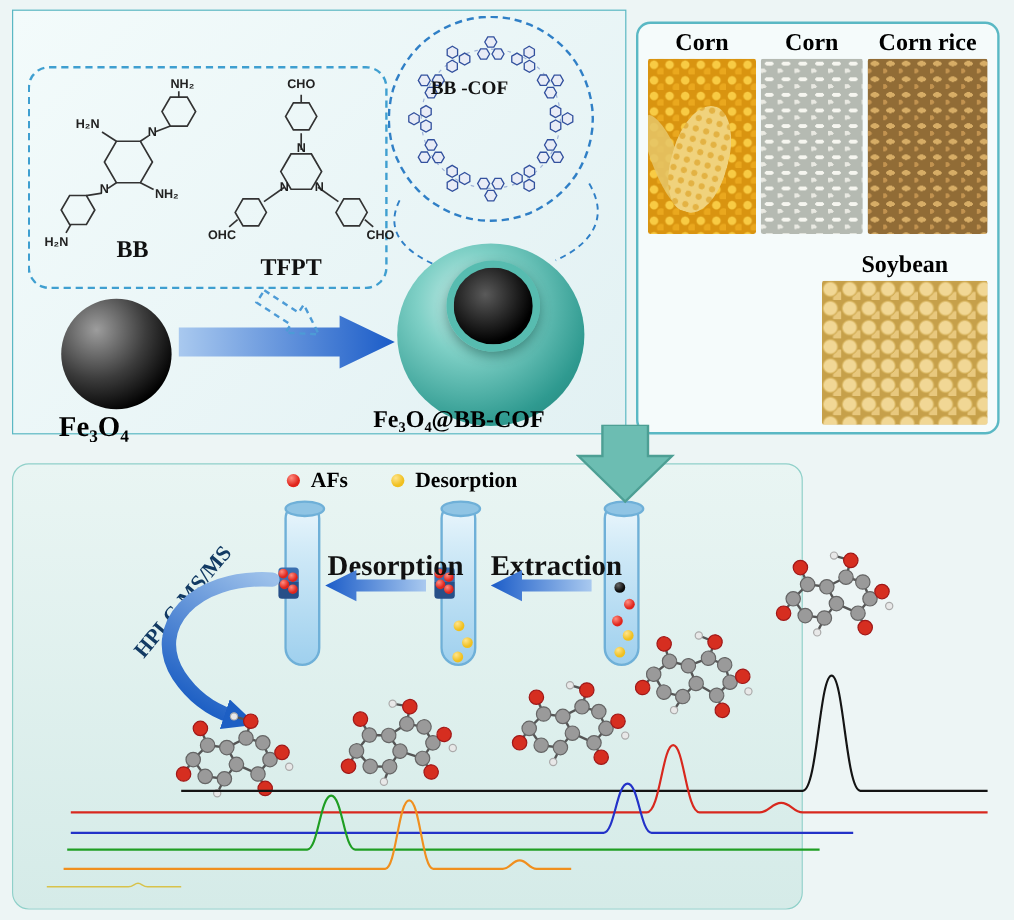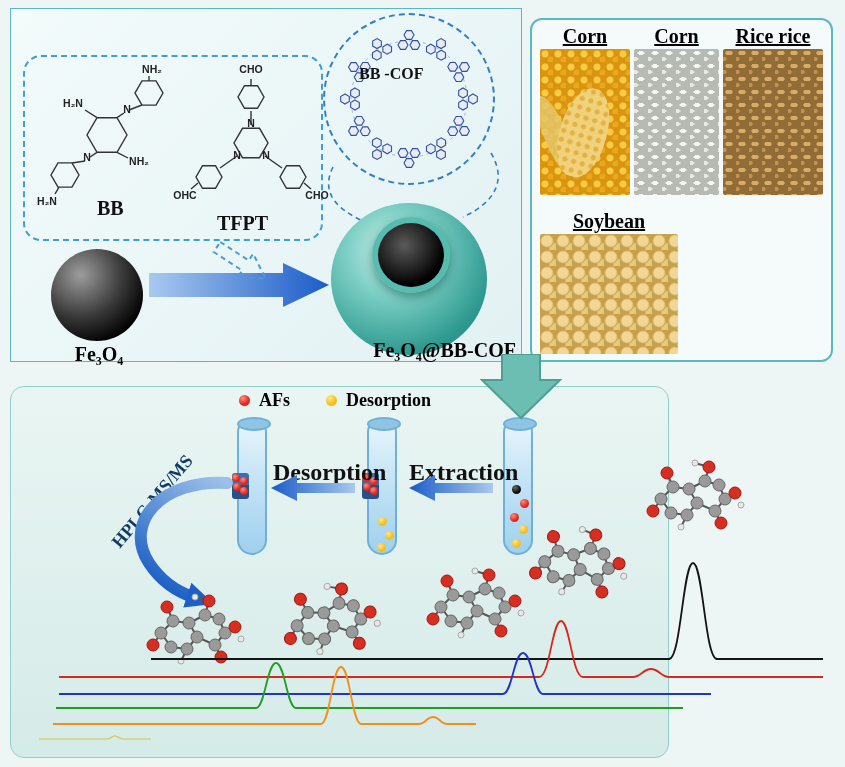--- a/index.html
+++ b/index.html
@@ -16,34 +16,34 @@
   .struct { position:absolute; }
   .struct text { font-family:"Liberation Sans",sans-serif; font-size:10.5px; font-weight:600; fill:#222; }
   .struct polygon, .struct line { stroke:#333; stroke-width:1.4; fill:none; }
 
   .cof-circle { position:absolute; left:312px; top:4px; width:172px; height:172px;
     border:2px dashed #2f7fc6; border-radius:50%; }
   .cof-label { position:absolute; left:34px; top:50px; font-size:16px; font-weight:bold; color:#111; }
 
   .sphere-fe { position:absolute; left:40px; top:240px; width:92px; height:92px; border-radius:50%;
     background:radial-gradient(circle at 32% 28%, #9d9d9d, #3c3c3c 45%, #000 78%); }
-  .lbl-fe { position:absolute; left:38px; top:334px; width:100px; text-align:center; font-size:20px; font-weight:bold; }
+  .lbl-fe { position:absolute; left:38px; top:334px; width:100px; font-size:24px; font-weight:bold; }
 
   .product-wrap { position:absolute; left:320px; top:194px; width:156px; height:152px; }
   .psphere { position:absolute; inset:0; border-radius:50%;
     background:radial-gradient(circle at 38% 32%, #cdeeea 0%, #7fd0c6 30%, #2f9a90 72%, #1f7a72 100%); }
   .pcore { position:absolute; left:26%; top:9%; width:50%; height:50%; border-radius:50%;
     background:radial-gradient(circle at 40% 35%, #5a5a5a, #000 70%);
     border:6px solid #57bcb0; box-shadow:0 4px 10px rgba(0,60,50,.45); }
-  .lbl-product { position:absolute; left:300px; top:330px; width:205px; text-align:right; font-size:20px; font-weight:bold; }
+  .lbl-product { position:absolute; left:300px; top:330px; width:205px; text-align:left; font-size:20px; font-weight:bold; }
 
   
   #samples { left:530px; top:18px; width:303px; height:344px; border:2px solid #5ab8c4; border-radius:12px;
     background:#f5fbfb; padding:4px 8px 6px 8px; }
-  .srow { display:flex; gap:4px; justify-content:space-between;text-decoration:underline; }
+  .srow { display:flex; gap:4px; justify-content:flex-end; }
   .cell { display:flex; flex-direction:column; align-items:center; }
   .s-label { font-size:20px; font-weight:bold; height:25px; line-height:25px; white-space:nowrap; }
   .simg { border-radius:2px; position:relative; overflow:hidden; }
   .img-corn { width:90px; height:146px; background-color:#d99410;
     background-image:radial-gradient(circle at 5px 5px,#f8cb44 3px,transparent 4px),
                      radial-gradient(circle at 11px 11px,#eaa81e 3px,transparent 4px);
     background-size:13px 13px; }
   .cob { position:absolute; left:22%; top:26%; width:52%; height:62%; background:#f0d27c; border-radius:50% 50% 46% 46%;
     transform:rotate(16deg);
     background-image:radial-gradient(circle at 4px 4px,#e3b243 2.2px,transparent 3px); background-size:9px 9px; }
@@ -239,21 +239,21 @@
         <div class="simg img-corn">
           <div class="husk"></div>
           <div class="cob"></div>
         </div>
       </div>
       <div class="cell">
         <div class="s-label">Corn</div>
         <div class="simg img-rice"></div>
       </div>
       <div class="cell">
-        <div class="s-label">Rice rice</div>
+        <div class="s-label">Corn rice</div>
         <div class="simg img-brownrice"></div>
       </div>
     </div>
     <div class="srow" style="margin-top:14px">
       <div class="cell">
         <div class="s-label">Soybean</div>
         <div class="simg img-soybean"></div>
       </div>
     </div>
   </section>

